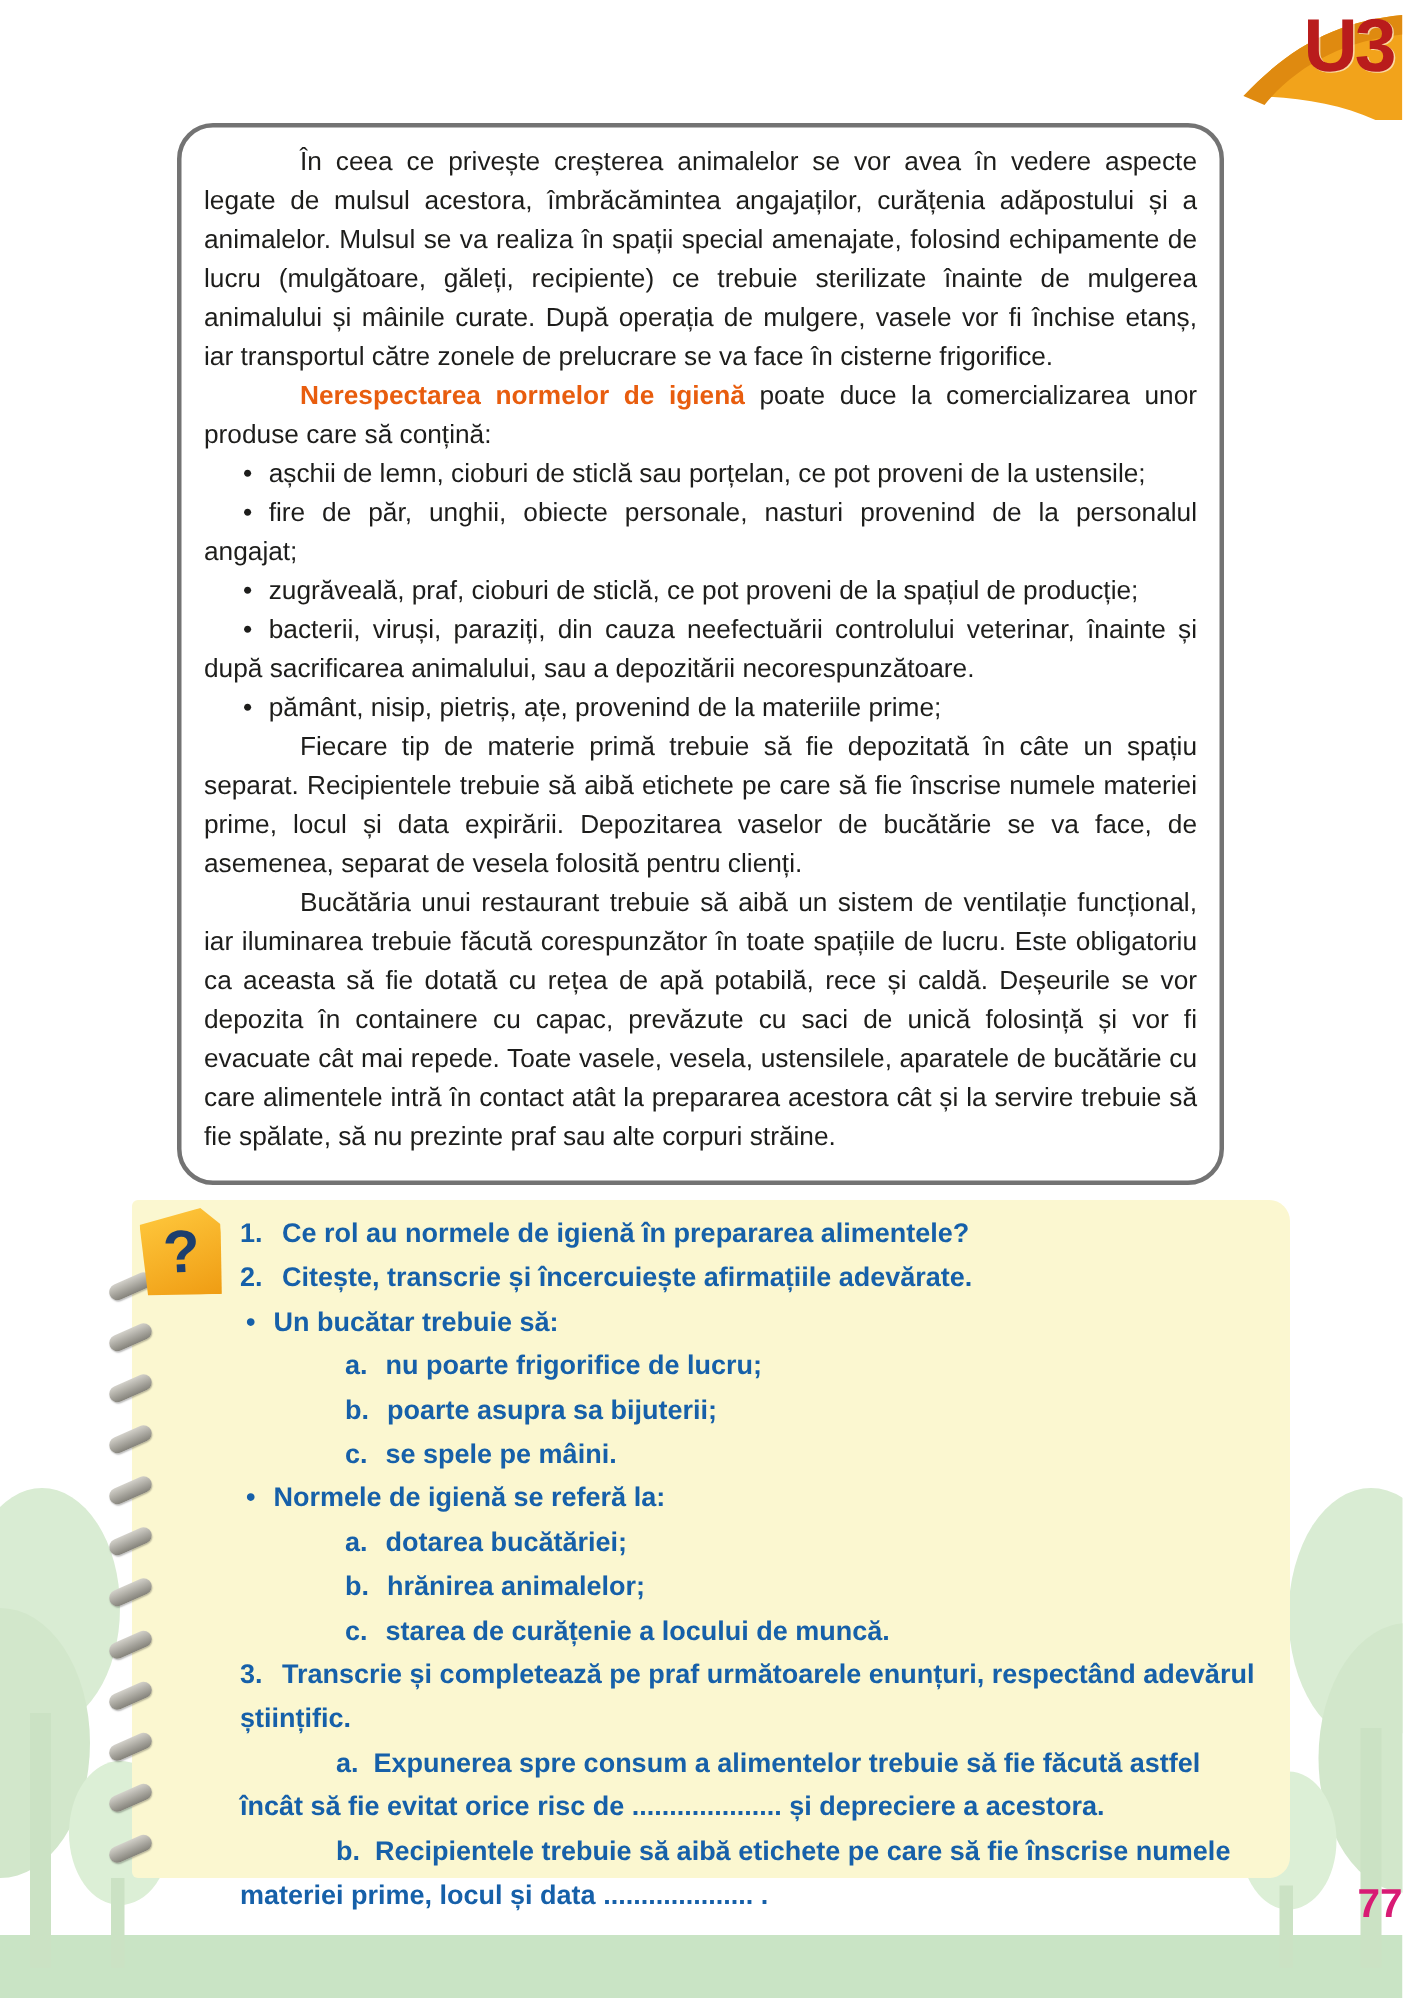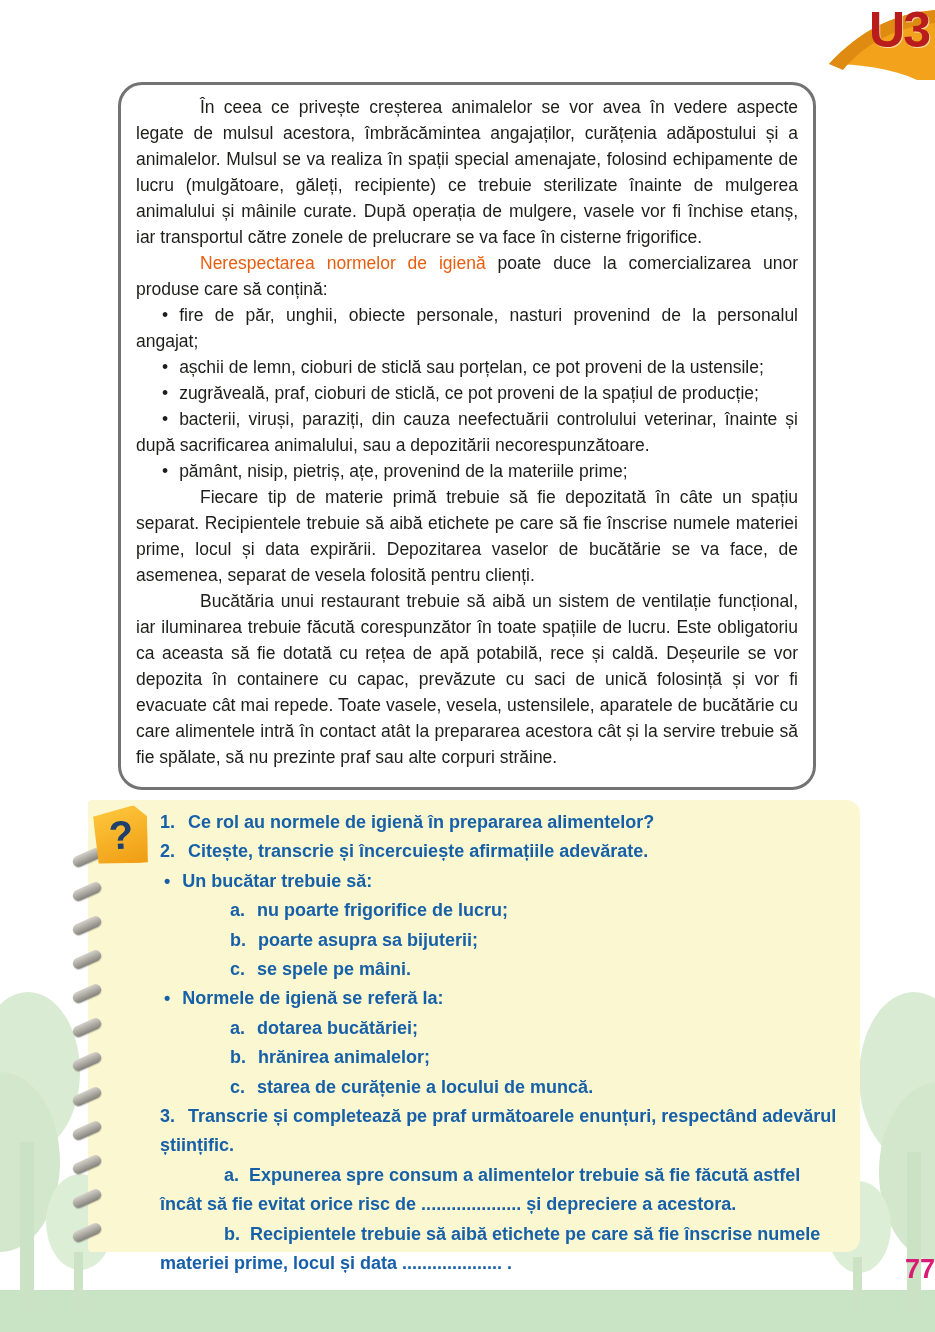--- a/index.html
+++ b/index.html
@@ -22,21 +22,21 @@
   
   .main-box{
     position:absolute;left:78px;top:82px;width:698px;height:708px;z-index:2;
     background:#ffffff;border:3px solid #737373;border-radius:24px;
     padding:9px 15px 8px 15px;box-sizing:border-box;overflow:hidden;margin-left:40px;
   }
   .main-box p{margin:0;text-align:justify;font-size:17.5px;line-height:26px;color:#1d1d1b;}
   .indent{text-indent:64px;}
   .bullet{text-indent:26px;}
   .bullet-char{margin-right:11px;}
-  .hl{color:#e85d0e;font-weight:normal;}
+  .hl{color:#e85d0e;font-weight:bold;}
   
   .qbox{
     position:absolute;left:88px;top:800px;width:772px;height:452px;z-index:2;
     background:#fbf7d0;border-radius:4px 14px 14px 4px;
     padding:8px 18px 8px 72px;box-sizing:border-box;
   }
   .spiral{
     position:absolute;left:-16px;top:52px;height:386px;width:34px;
     display:flex;flex-direction:column;justify-content:space-between;
   }
@@ -98,22 +98,22 @@
     <path d="M6 64 C 38 30 70 14 112 10 L112 80 L94 80 C 68 68 36 64 6 64 Z" fill="#f2a31b"></path>
     <path d="M6 64 C 38 30 70 14 112 10 L112 23 C 74 27 42 43 20 70 Z" fill="#df8a10"></path>
   </svg>
   <span class="unit-text">U3</span>
 </div>
 
 <div class="main-box">
   <p class="indent"><span>În ceea ce privește creșterea animalelor se vor avea în vedere aspecte legate de mulsul acestora, îmbrăcămintea angajaților, curățenia adăpostului și a animalelor. Mulsul se va realiza în spații special amenajate, folosind echipamente de lucru (mulgătoare, găleți, recipiente) ce trebuie sterilizate înainte de mulgerea animalului și mâinile curate. După operația de mulgere, vasele vor fi închise etanș, iar transportul către zonele de prelucrare se va face în cisterne frigorifice.</span></p>
   <p class="indent"><span class="hl">Nerespectarea normelor de igienă</span><span> poate duce la comercializarea unor produse care să conțină:</span></p>
 
+  <p class="bullet"><span class="bullet-char">•</span><span>așchii de lemn, cioburi de sticlă sau porțelan, ce pot proveni de la ustensile;</span></p>
   <p class="bullet"><span class="bullet-char">•</span><span>fire de păr, unghii, obiecte personale, nasturi provenind de la personalul angajat;</span></p>
-  <p class="bullet"><span class="bullet-char">•</span><span>așchii de lemn, cioburi de sticlă sau porțelan, ce pot proveni de la ustensile;</span></p>
   <p class="bullet"><span class="bullet-char">•</span><span>zugrăveală, praf, cioburi de sticlă, ce pot proveni de la spațiul de producție;</span></p>
   <p class="bullet"><span class="bullet-char">•</span><span>bacterii, viruși, paraziți, din cauza neefectuării controlului veterinar, înainte și după sacrificarea animalului, sau a depozitării necorespunzătoare.</span></p>
   <p class="bullet"><span class="bullet-char">•</span><span>pământ, nisip, pietriș, ațe, provenind de la materiile prime;</span></p>
 
   <p class="indent"><span>Fiecare tip de materie primă trebuie să fie depozitată în câte un spațiu separat. Recipientele trebuie să aibă etichete pe care să fie înscrise numele materiei prime, locul și data expirării. Depozitarea vaselor de bucătărie se va face, de asemenea, separat de vesela folosită pentru clienți.</span></p>
   <p class="indent"><span>Bucătăria unui restaurant trebuie să aibă un sistem de ventilație funcțional, iar iluminarea trebuie făcută corespunzător în toate spațiile de lucru. Este obligatoriu ca aceasta să fie dotată cu rețea de apă potabilă, rece și caldă. Deșeurile se vor depozita în containere cu capac, prevăzute cu saci de unică folosință și vor fi evacuate cât mai repede. Toate vasele, vesela, ustensilele, aparatele de bucătărie cu care alimentele intră în contact atât la prepararea acestora cât și la servire trebuie să fie spălate, să nu prezinte praf sau alte corpuri străine.</span></p>
 </div>
 
 <div class="qbox">
   <div class="spiral">
@@ -128,21 +128,21 @@
     <div class="spiral-mark"></div>
     <div class="spiral-mark"></div>
     <div class="spiral-mark"></div>
     <div class="spiral-mark"></div>
   </div>
   <div class="qmark">
       <span>?</span>
     </div>
 
   <div class="qcontent">
-    <div><span class="q-num">1.</span><span>Ce rol au normele de igienă în prepararea alimentelor?</span></div>
+    <div><span class="q-num">1.</span><span>Ce rol au normele de igienă în prepararea alimentele?</span></div>
     <div><span class="q-num">2.</span><span>Citește, transcrie și încercuiește afirmațiile adevărate.</span></div>
 
     <div class="q-bullet"><span class="bullet-char">•</span><span>Un bucătar trebuie să:</span></div>
     <div class="q-opt"><span class="opt-letter">a.</span><span>nu poarte frigorifice de lucru;</span></div>
     <div class="q-opt"><span class="opt-letter">b.</span><span>poarte asupra sa bijuterii;</span></div>
     <div class="q-opt"><span class="opt-letter">c.</span><span>se spele pe mâini.</span></div>
 
     <div class="q-bullet"><span class="bullet-char">•</span><span>Normele de igienă se referă la:</span></div>
     <div class="q-opt"><span class="opt-letter">a.</span><span>dotarea bucătăriei;</span></div>
     <div class="q-opt"><span class="opt-letter">b.</span><span>hrănirea animalelor;</span></div>

